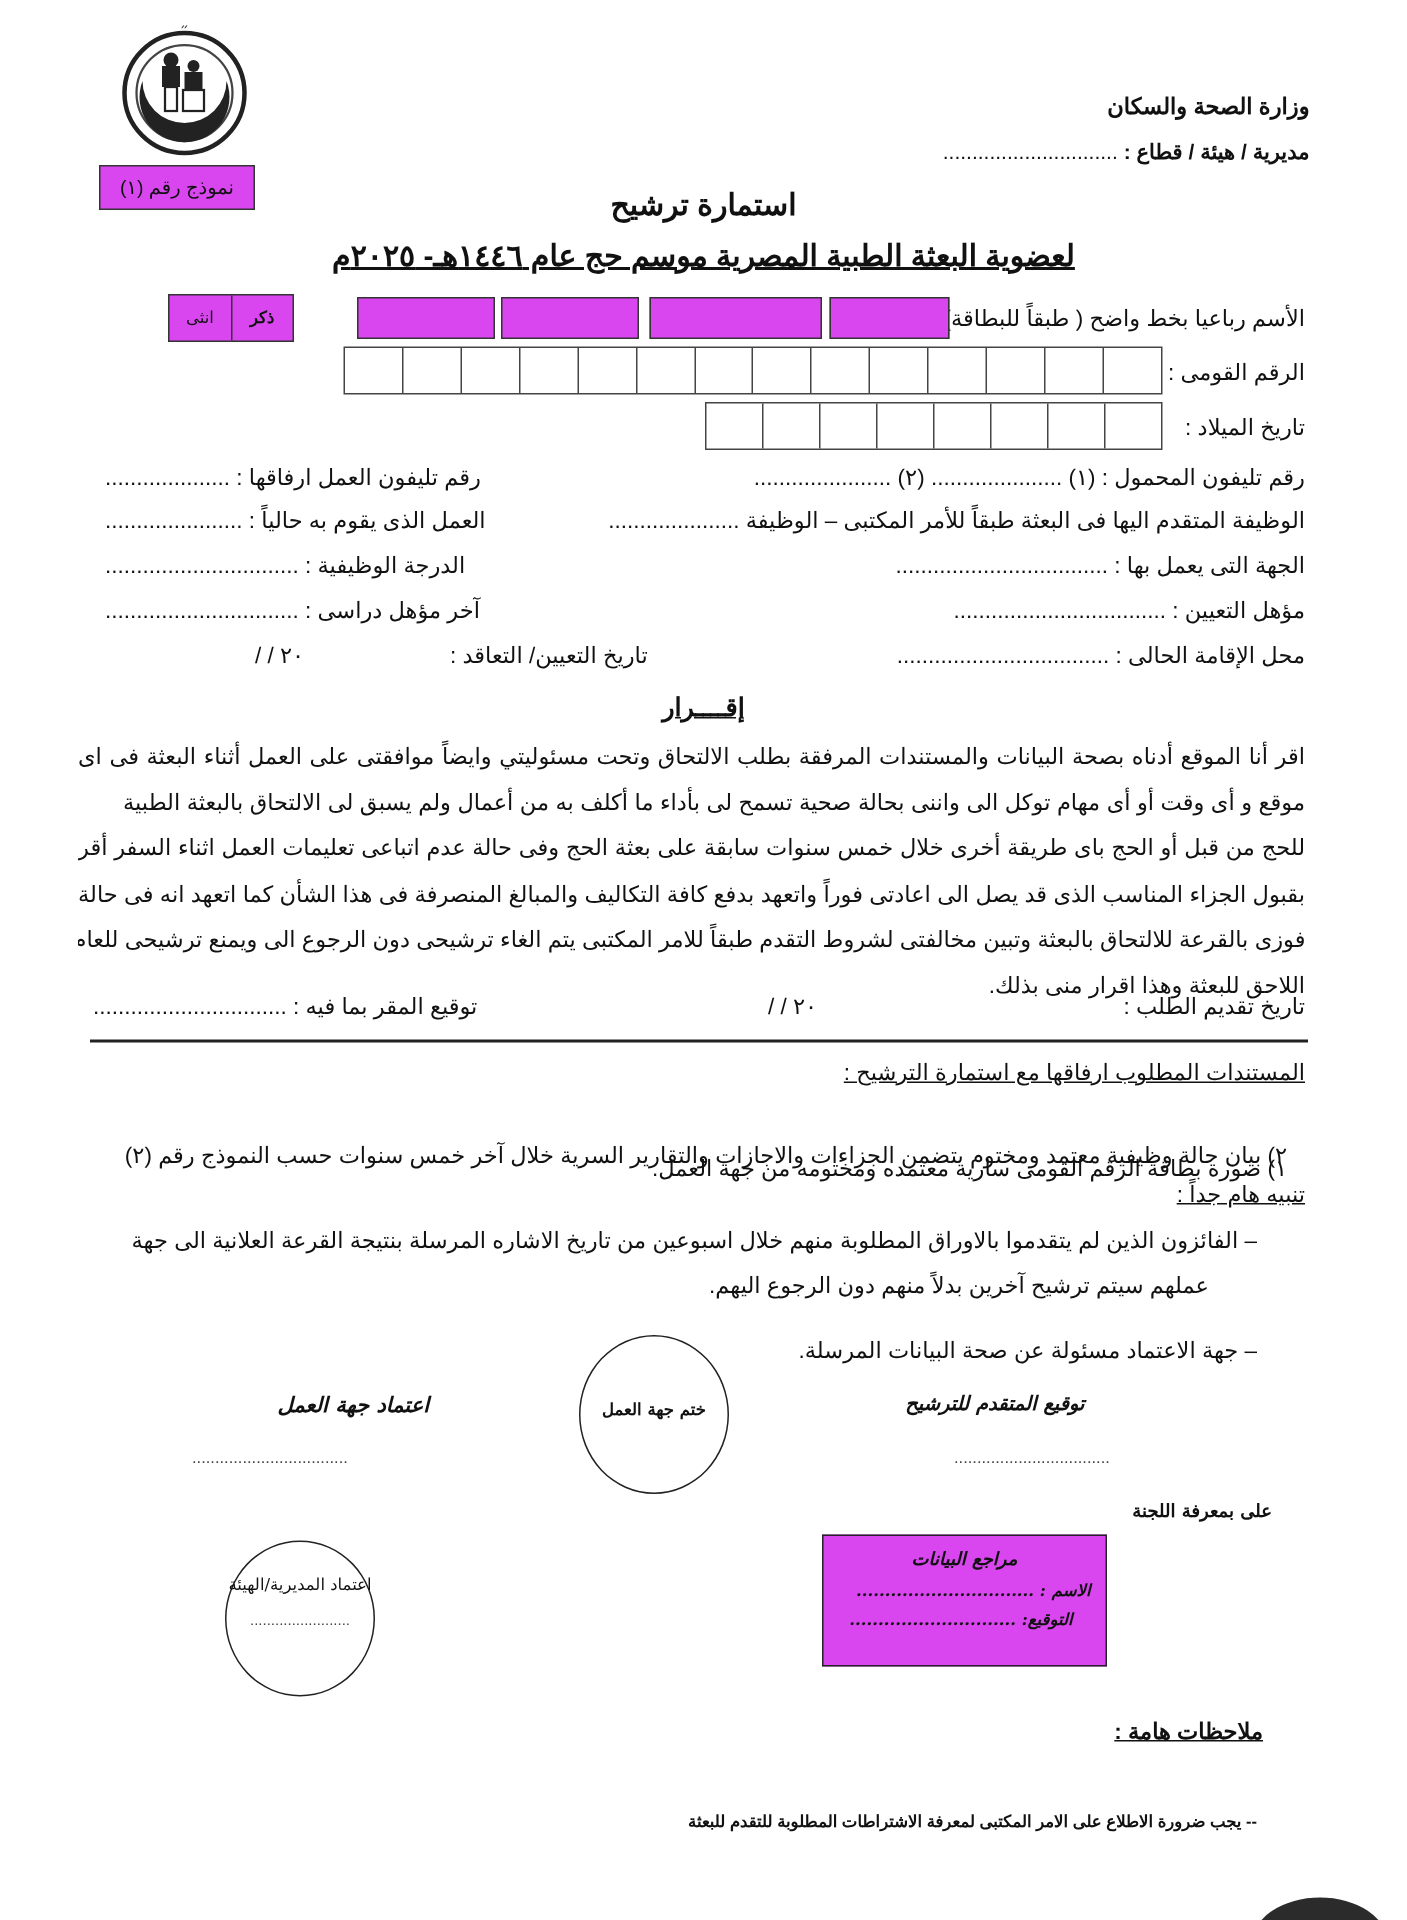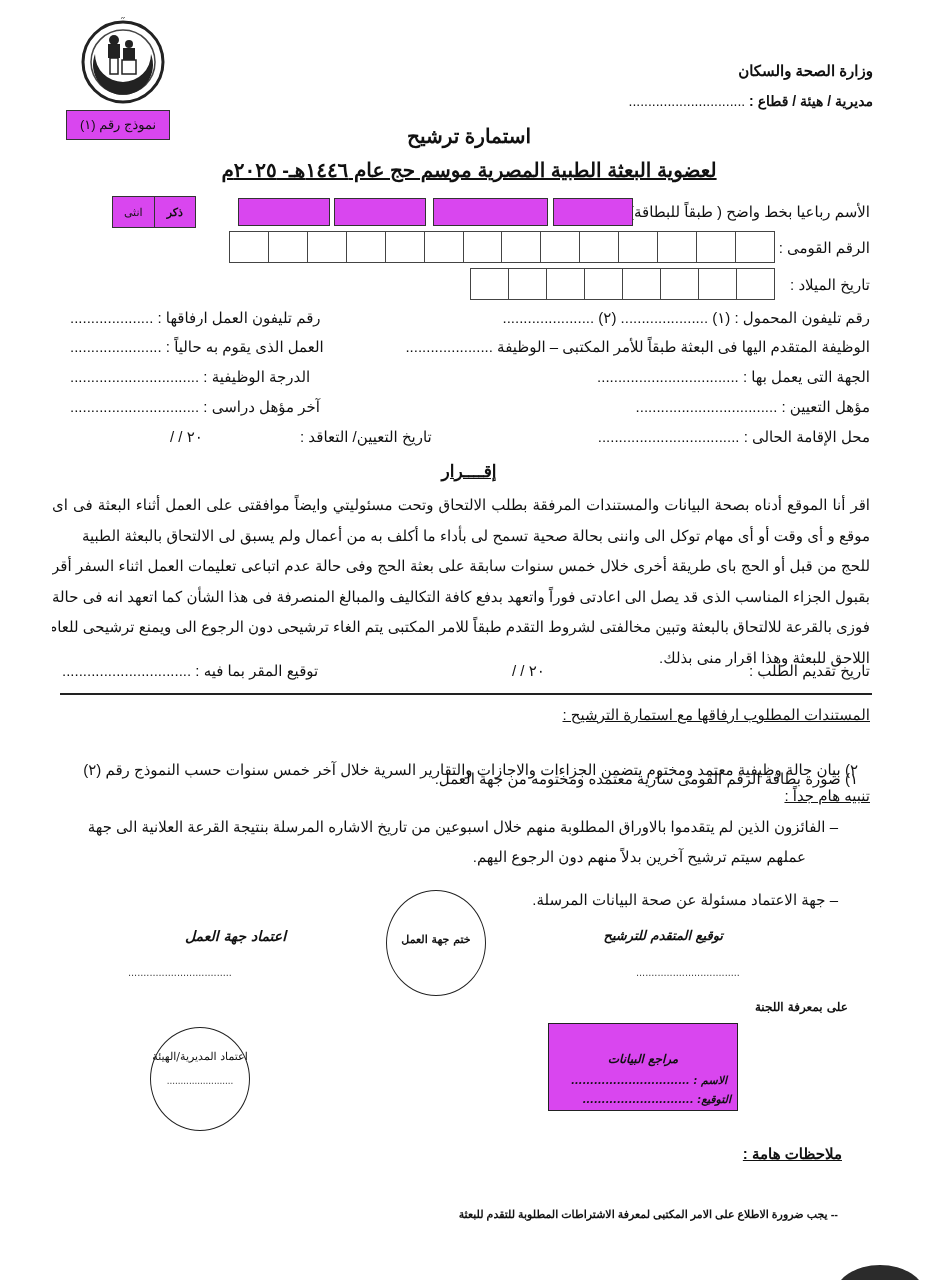--- a/index.html
+++ b/index.html
@@ -138,21 +138,21 @@
 <div class="abs" style="left:128px;top:966px;font-size:11px;color:#444;">..................................</div>
 
 <div class="abs rtl serif bold" style="right:90px;top:1000px;font-size:12px;">على بمعرفة اللجنة</div>
 
 <div class="abs" style="left:150px;top:1027px;width:100px;height:104px;border:1.3px solid #222;border-radius:50%;box-sizing:border-box;">
   <div class="rtl serif" style="text-align:center;margin-top:22px;font-size:11px;">اعتماد المديرية/الهيئة</div>
   <div style="text-align:center;margin-top:12px;font-size:10px;color:#444;">........................</div>
 </div>
 
 <div class="box" style="left:548px;top:1023px;width:190px;height:88px;border:1.3px solid #222;">
-  <div class="rtl ital serif" style="text-align:center;margin-top:28px;font-size:12px;">مراجع البيانات</div>
+  <div class="rtl ital serif" style="text-align:center;margin-top:8px;font-size:12px;">مراجع البيانات</div>
   <div class="rtl ital serif" style="margin-right:10px;margin-top:8px;font-size:11px;">الاسم : ...............................</div>
-  <div class="rtl ital serif" style="margin-right:6px;margin-top:6px;font-size:11px;">التوقيع: .............................</div>
+  <div class="rtl ital serif" style="margin-right:22px;margin-top:6px;font-size:11px;">التوقيع: .............................</div>
 </div>
 
 <div class="abs rtl bold ul" style="right:96px;top:1145px;font-size:15px;">ملاحظات هامة :</div>
 <div class="abs rtl bold" style="right:100px;top:1208px;font-size:11px;">--  يجب ضرورة الاطلاع على الامر المكتبى لمعرفة الاشتراطات المطلوبة للتقدم للبعثة</div>
 
 <div class="abs" style="left:835px;top:1265px;width:90px;height:60px;border-radius:50%;background:#2b2b2b;"></div>
 
 </body></html>

